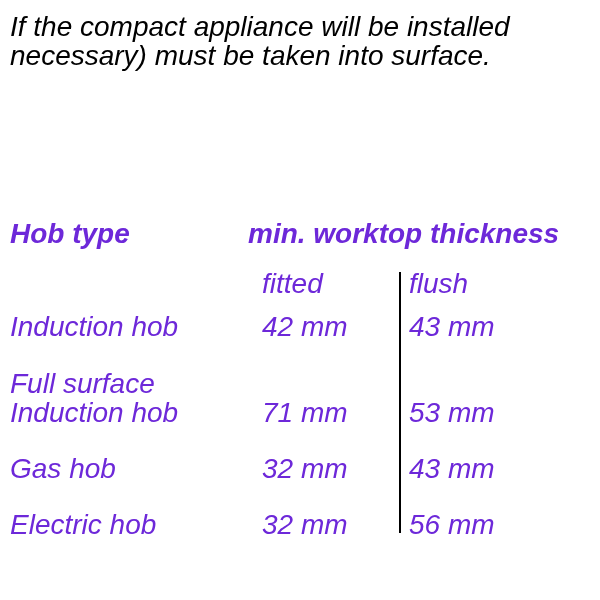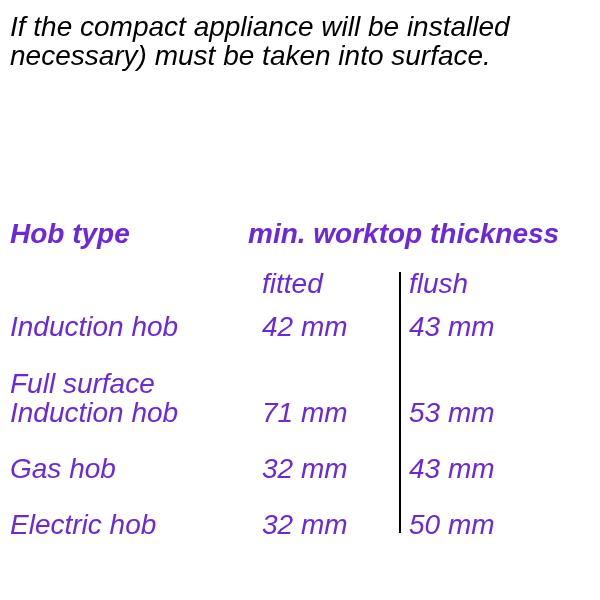--- a/index.html
+++ b/index.html
@@ -90,15 +90,15 @@
   <div class="txt c-name r2b">Induction hob</div>
   <div class="txt c-fitted r2b">71 mm</div>
   <div class="txt c-flush r2b">53 mm</div>
 
   <div class="txt c-name r3">Gas hob</div>
   <div class="txt c-fitted r3">32 mm</div>
   <div class="txt c-flush r3">43 mm</div>
 
   <div class="txt c-name r4">Electric hob</div>
   <div class="txt c-fitted r4">32 mm</div>
-  <div class="txt c-flush r4">50 mm</div>
+  <div class="txt c-flush r4">56 mm</div>
 
 </div>
 
 </body></html>

